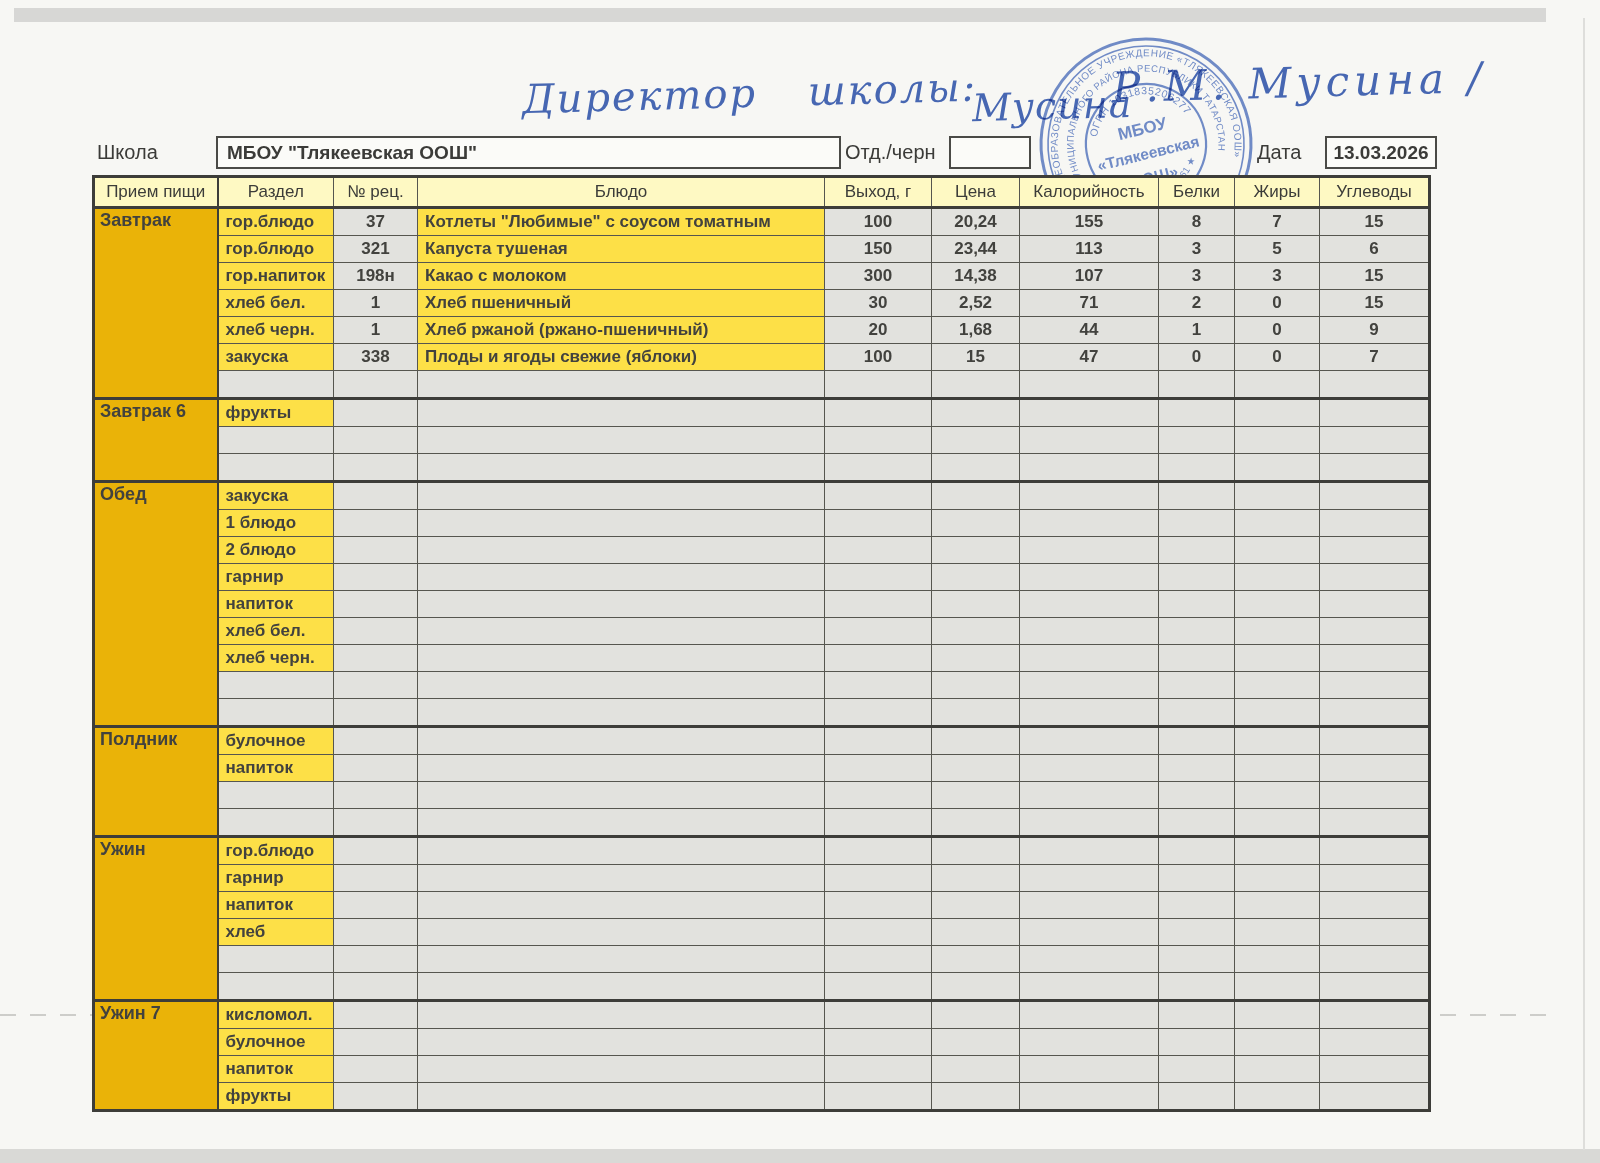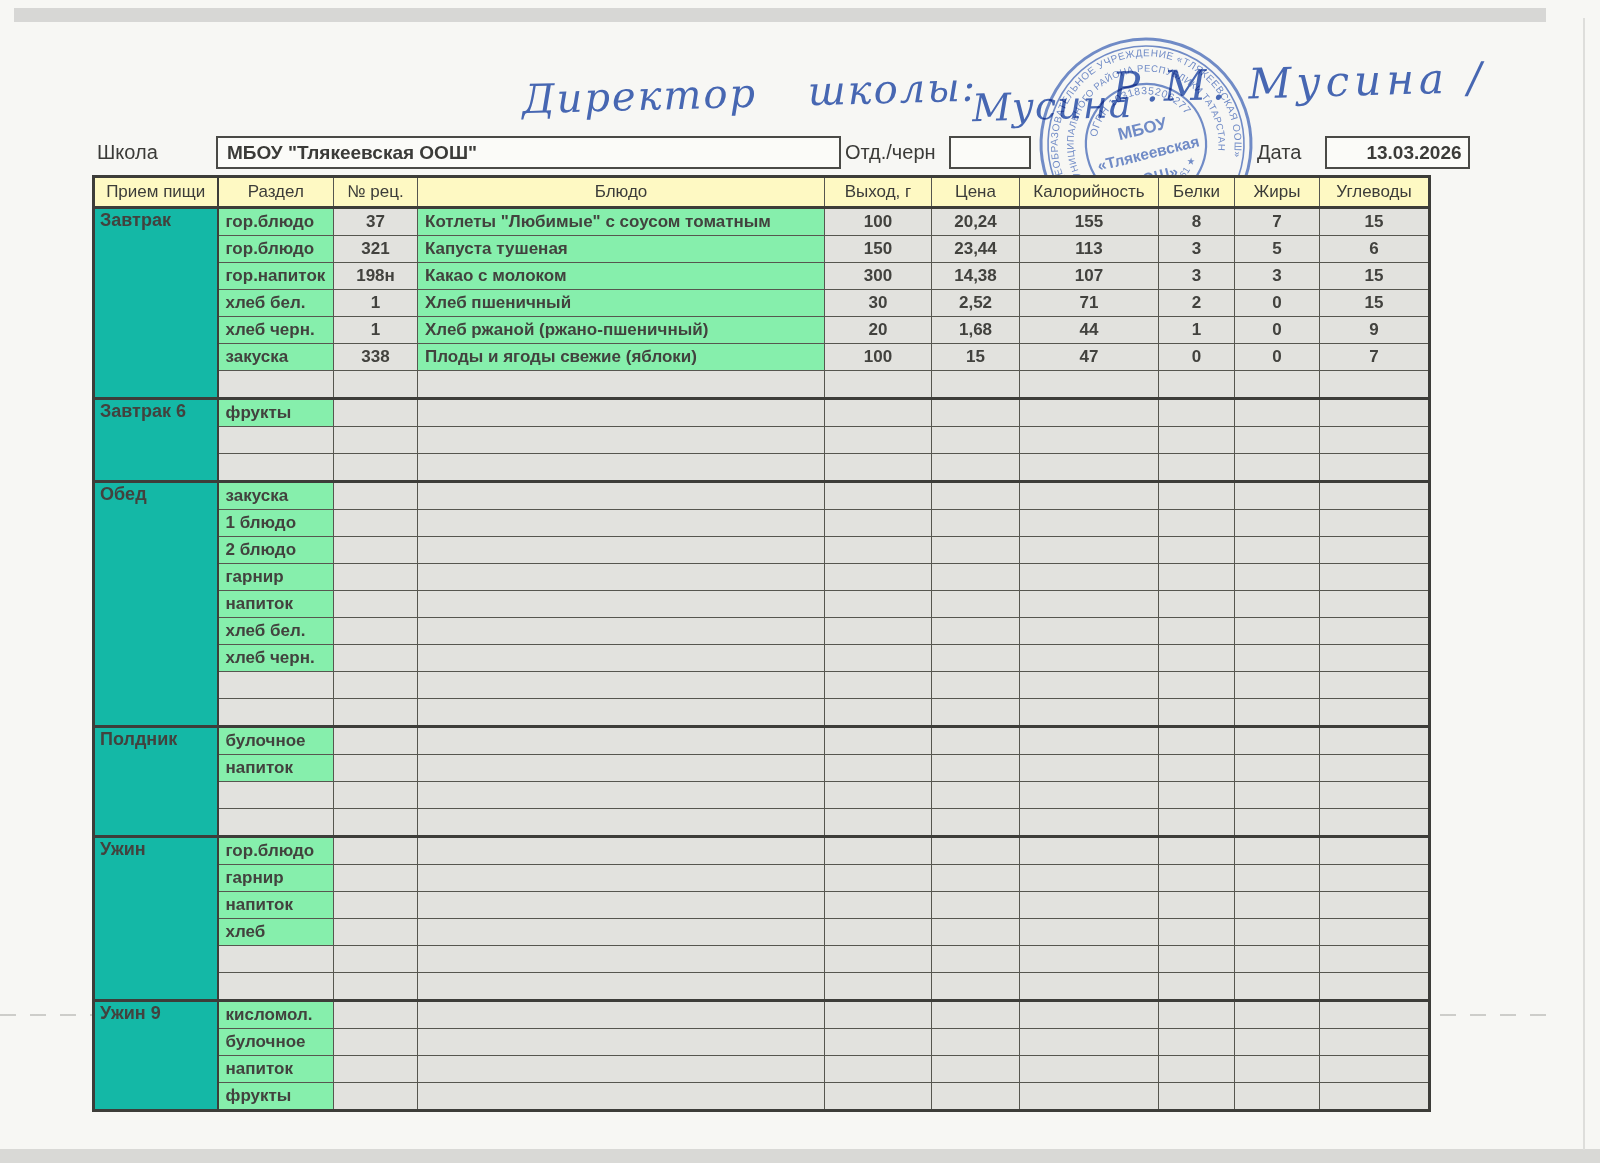--- a/index.html
+++ b/index.html
@@ -17,21 +17,21 @@
     background:repeating-linear-gradient(90deg,#9a9a96 0 16px,transparent 16px 30px);}
   .ink-dot{position:absolute;left:576px;top:779px;width:9px;height:6px;background:#3a3a36;border-radius:60% 40% 50% 50%;transform:rotate(-25deg);}
 
   
   .flabel{position:absolute;font-size:20px;color:#3b3b38;}
   .fbox{position:absolute;height:29px;border:2px solid #4a4a46;background:#fbfbf8;
         line-height:29px;font-size:19px;font-weight:600;color:#3b3b38;white-space:nowrap;}
   .fbox.pad{padding-left:9px;}
   #school-box{left:216px;top:136px;width:612px;}
   #dept-box{left:949px;top:136px;width:78px;}
-  #date-box{left:1325px;top:136px;width:108px;text-align:center;font-weight:700;font-size:19px;padding-left:33px;}
+  #date-box{left:1325px;top:136px;width:108px;text-align:center;font-weight:700;font-size:19px;}
   #school-label{left:97px;top:141px;}
   #dept-label{left:845px;top:141px;}
   #date-label{left:1257px;top:141px;text-align:center;}
 
   
   .hand{position:absolute;font-family:"DejaVu Serif",serif;font-style:italic;color:#4767b2;
         white-space:nowrap;transform:rotate(-1.6deg);}
   #hw-prefix{left:522px;top:70px;font-size:40px;letter-spacing:2px;word-spacing:36px;}
   #hw-sign{left:972px;top:84px;font-size:38px;letter-spacing:1px;}
   #hw-name{left:1112px;top:58px;font-size:42px;letter-spacing:5px;}
@@ -41,23 +41,23 @@
   #stamp text,#stamp textPath{fill:#5577c5;font-family:"Liberation Sans",sans-serif;}
 
   
   table{position:absolute;left:92px;top:175px;border-collapse:collapse;table-layout:fixed;
         border:3px solid #3d3d39;}
   th,td{border:1px solid #56564f;overflow:hidden;white-space:nowrap;}
   th{height:28px;font-weight:400;font-size:17px;background:#fef9c3;border-bottom:2px solid #3d3d39;padding:0 2px;}
   th:first-child{border-right:2px solid #3d3d39;}
   td{height:26px;font-size:17px;font-weight:700;color:#42423e;text-align:center;padding:0 4px;}
   td.left{text-align:left;padding-left:7px;}
-  td.meal{background:#14b8a6;text-align:left;vertical-align:top;font-size:18px;
+  td.meal{background:#eab308;text-align:left;vertical-align:top;font-size:18px;
           border-right:2px solid #3d3d39;padding:1px 14px 0 5px;}
-  td.w{background:#86efac;}
+  td.w{background:#fde047;}
   td.g{background:#e2e2de;}
   td.sec-top{border-top:3px solid #3d3d39;}
 </style>
 </head>
 <body>
 
 <div class="band-top"></div>
 <div class="band-bottom"></div>
 <div class="edge-right"></div>
 <div class="scan-line"></div>
@@ -442,21 +442,21 @@
         <td class="g"></td>
         <td class="left g"></td>
         <td class="g"></td>
         <td class="g"></td>
         <td class="g"></td>
         <td class="g"></td>
         <td class="g"></td>
         <td class="g"></td>
       </tr>
       <tr>
-        <td rowspan="4" class="meal sec-top">Ужин 9</td>
+        <td rowspan="4" class="meal sec-top">Ужин 7</td>
         <td class="left w sec-top">кисломол.</td>
         <td class="g sec-top"></td>
         <td class="left g sec-top"></td>
         <td class="g sec-top"></td>
         <td class="g sec-top"></td>
         <td class="g sec-top"></td>
         <td class="g sec-top"></td>
         <td class="g sec-top"></td>
         <td class="g sec-top"></td>
       </tr>

